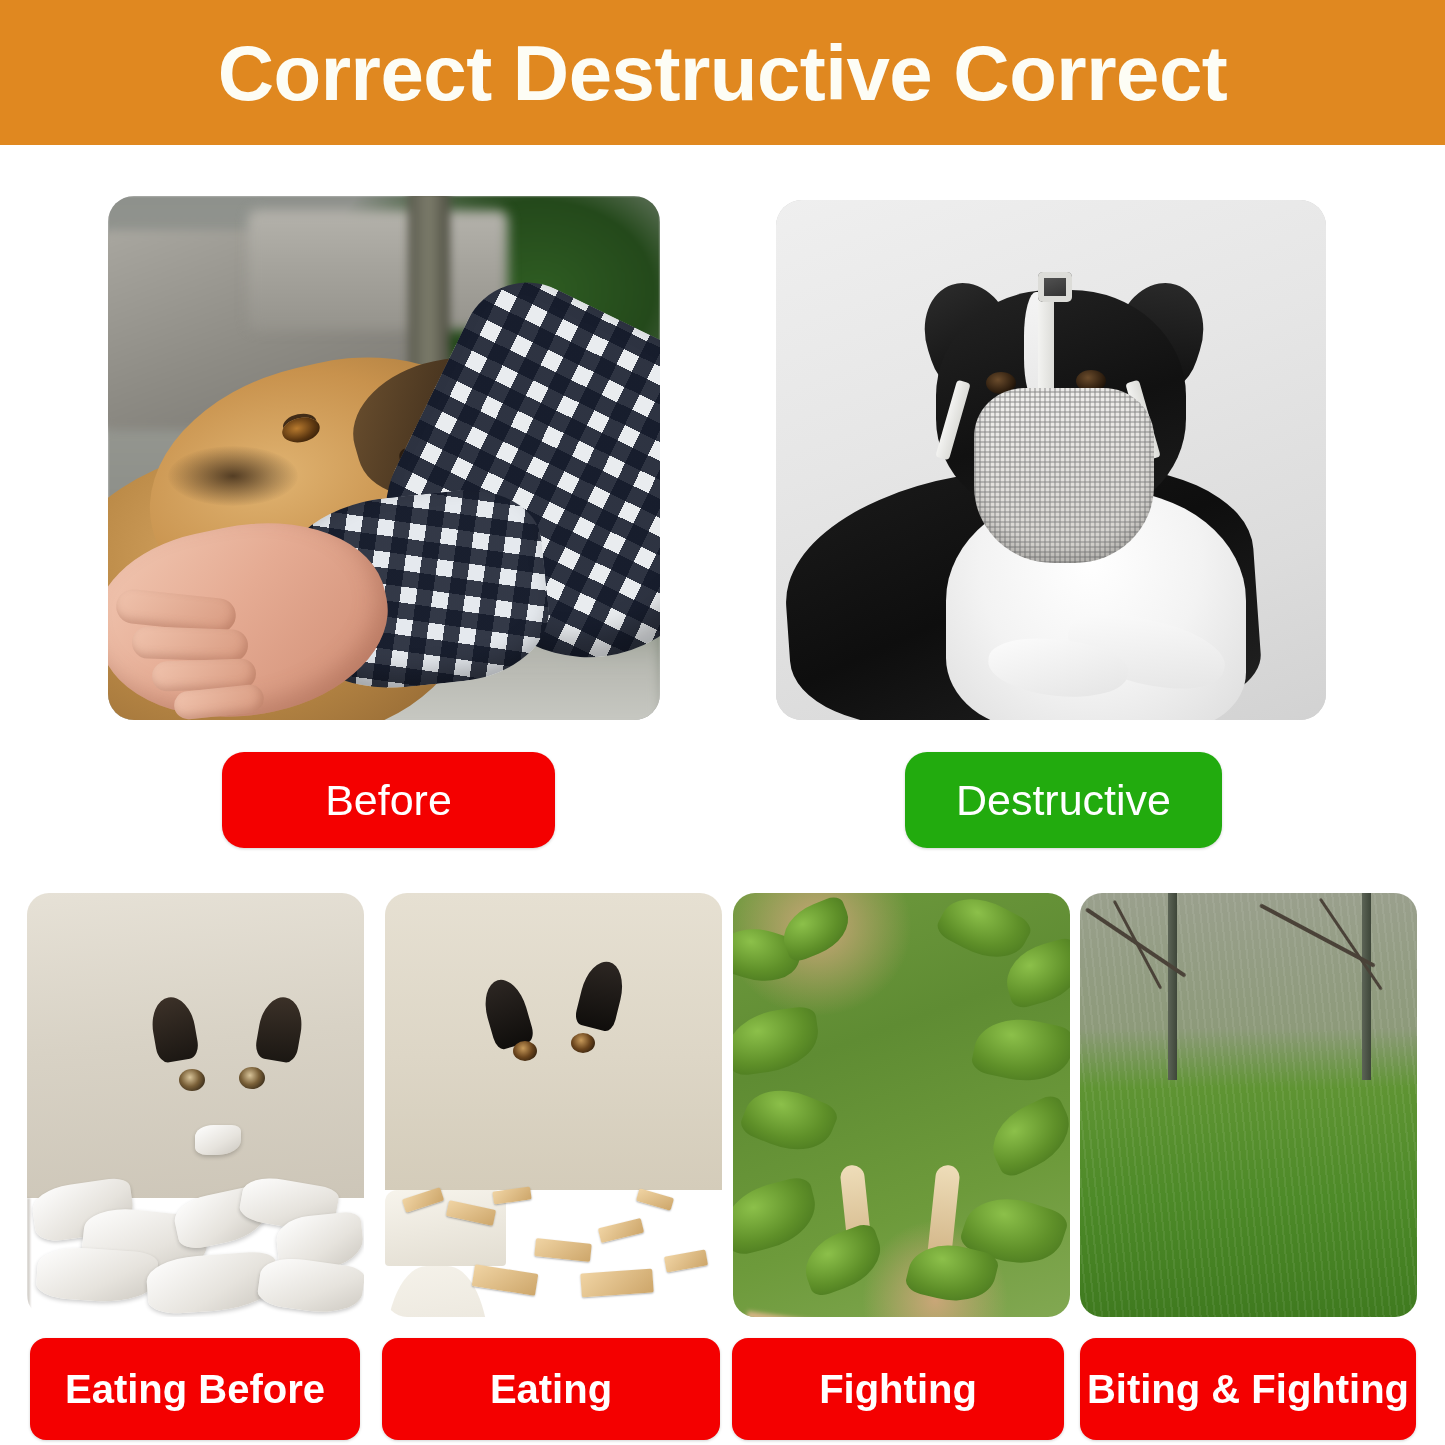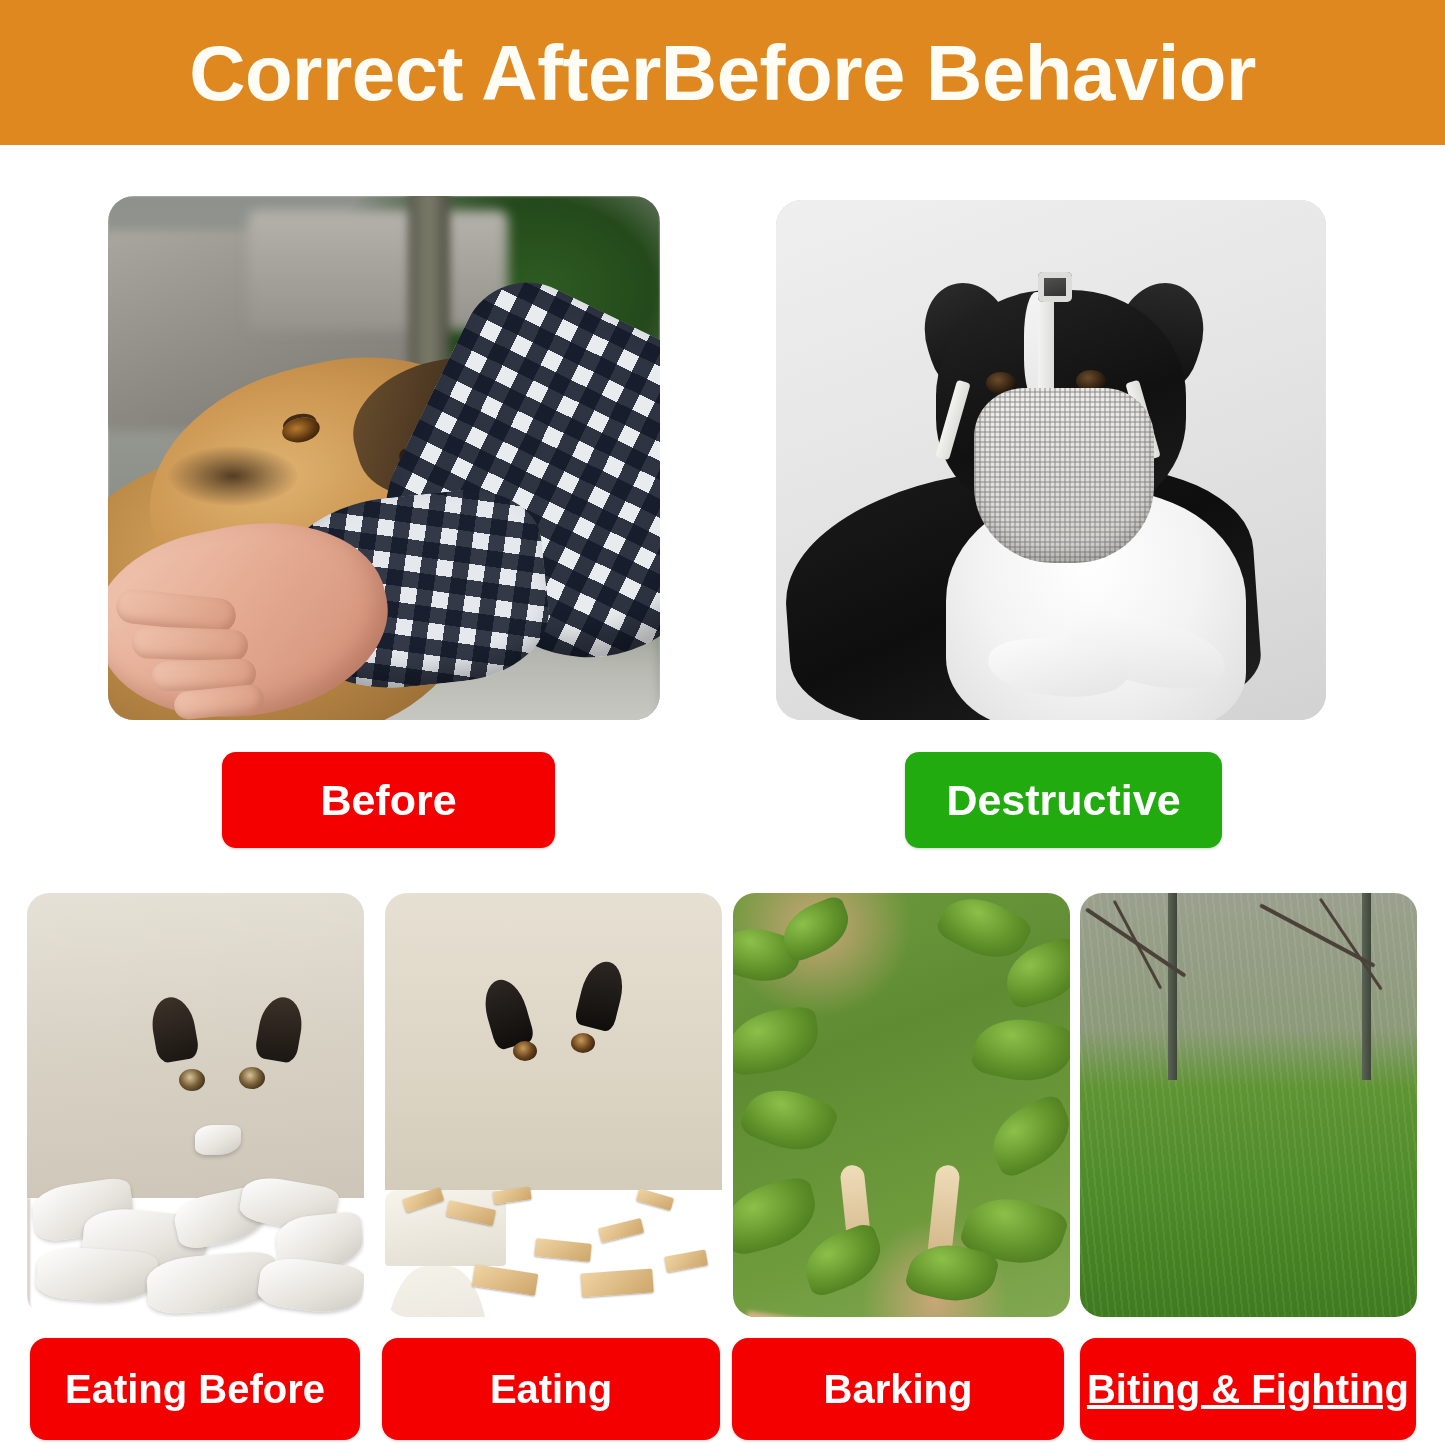--- a/index.html
+++ b/index.html
@@ -213,24 +213,24 @@
   }
   .bc-paw{
     position:absolute;
     background:linear-gradient(160deg,#fdfdfd,#e3e3e3);
     border-radius:44% 44% 50% 50%;
   }
 
   
   .pill{
     position:absolute;
-    border-radius:14px;
+    border-radius:22px;
     display:flex; align-items:center; justify-content:center;
     color:#ffffff;
-    font-weight:bold;
+    font-weight:normal;
     line-height:1;
     box-shadow:0 1px 3px rgba(0,0,0,0.18);
   }
   #btn-before{
     left:222px; top:752px; width:333px; height:96px;
     background:#f40000; font-size:43px;
   }
   #btn-after{
     left:905px; top:752px; width:317px; height:96px;
     background:#22ab0e; font-size:43px;
@@ -355,27 +355,27 @@
     position:absolute; top:1338px; height:102px;
     background:#f40000; border-radius:16px;
     display:flex; align-items:center; justify-content:center;
     color:#ffffff; font-weight:bold; font-size:40px; line-height:1;
     white-space:nowrap;
     box-shadow:0 1px 3px rgba(0,0,0,0.18);
   }
   #label-garbage{ left:30px; width:330px; }
   #label-chewing{ left:382px; width:338px; }
   #label-barking{ left:732px; width:332px; }
-  #label-fighting{ left:1080px; width:336px;text-decoration:underline; }
+  #label-fighting{ left:1080px; width:336px; }
 </style>
 </head>
 <body>
 
 <div class="header-band">
-  <div class="header-title">Correct AfterBefore Behavior</div>
+  <div class="header-title">Correct Destructive Correct</div>
 </div>
 
 <div class="photo" id="photo-before">
   <div class="layer bg-outdoor"></div>
   <div class="layer rock-wall"></div>
   <div class="layer rock-wall2"></div>
   <div class="layer post-blur"></div>
   <div class="layer ground-blur"></div>
   <div class="layer gsd-body"></div>
   <div class="layer gsd-head"></div>
@@ -493,14 +493,14 @@
   <div class="layer fence-post" style="left:282px;"></div>
   <div class="layer branch" style="left:6px;top:14px;width:120px;height:4px;transform:rotate(34deg);"></div>
   <div class="layer branch" style="left:34px;top:6px;width:100px;height:3px;transform:rotate(62deg);"></div>
   <div class="layer branch" style="left:180px;top:10px;width:130px;height:4px;transform:rotate(28deg);"></div>
   <div class="layer branch" style="left:240px;top:4px;width:110px;height:3px;transform:rotate(56deg);"></div>
 
 </div>
 
 <div class="blabel" id="label-garbage">Eating Before</div>
 <div class="blabel" id="label-chewing">Eating</div>
-<div class="blabel" id="label-barking">Barking</div>
+<div class="blabel" id="label-barking">Fighting</div>
 <div class="blabel" id="label-fighting">Biting &amp; Fighting</div>
 
 </body></html>

